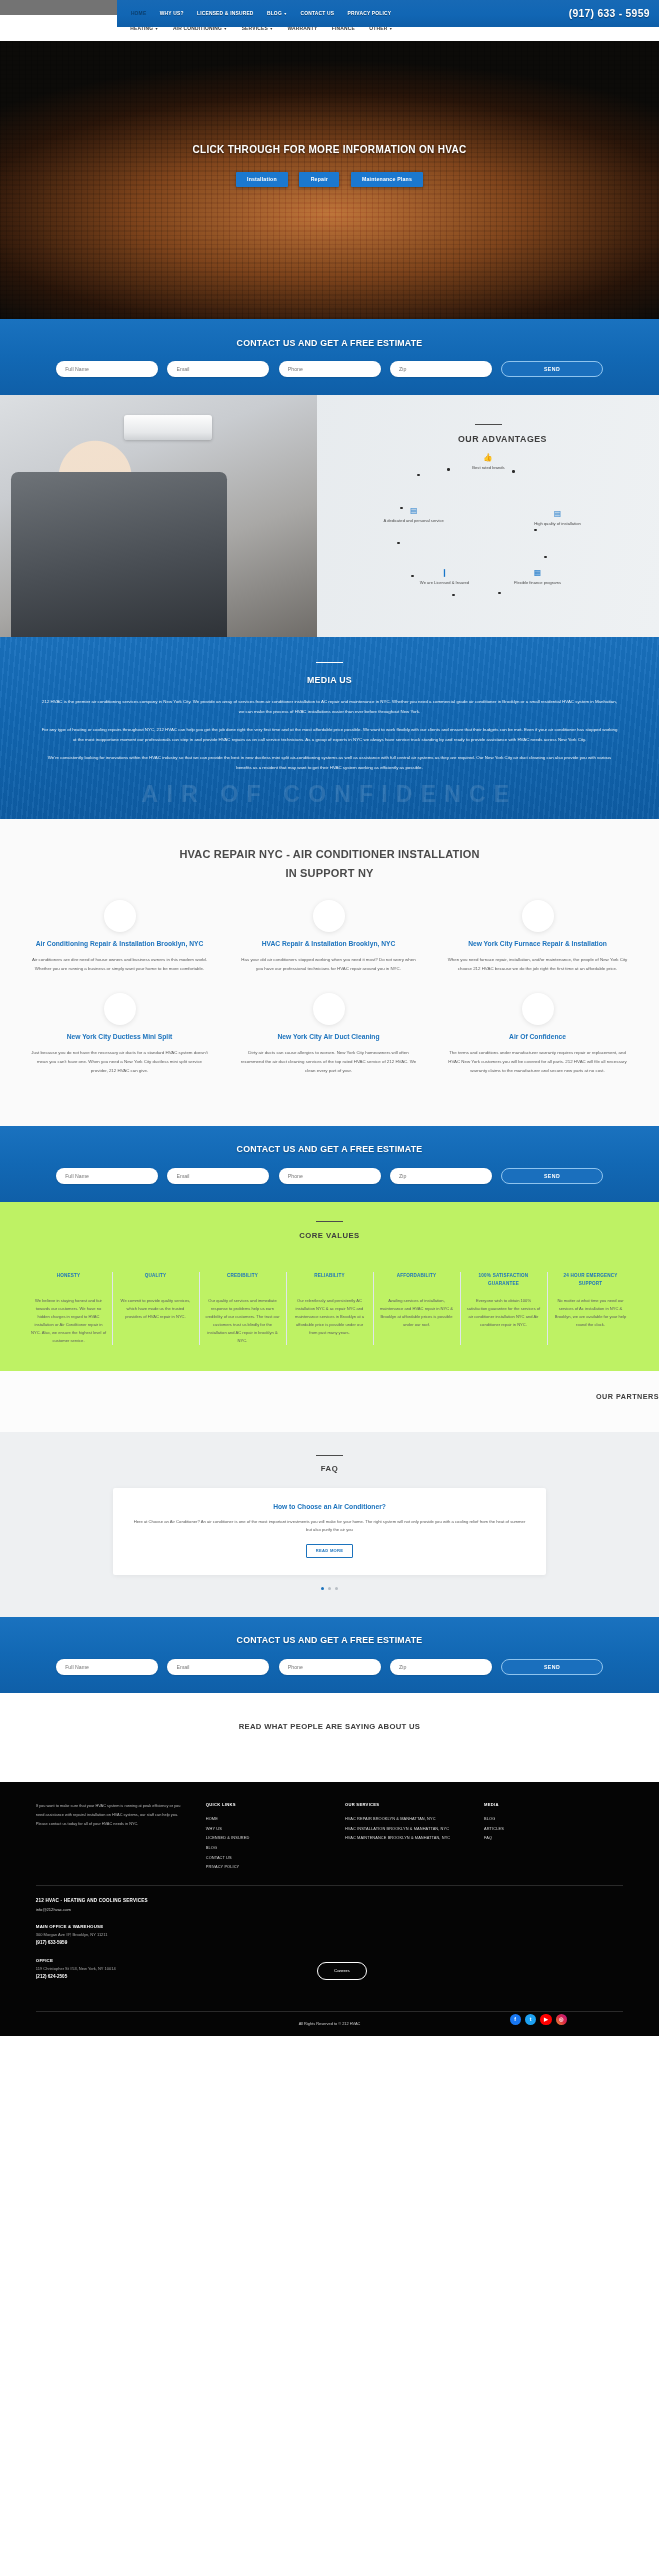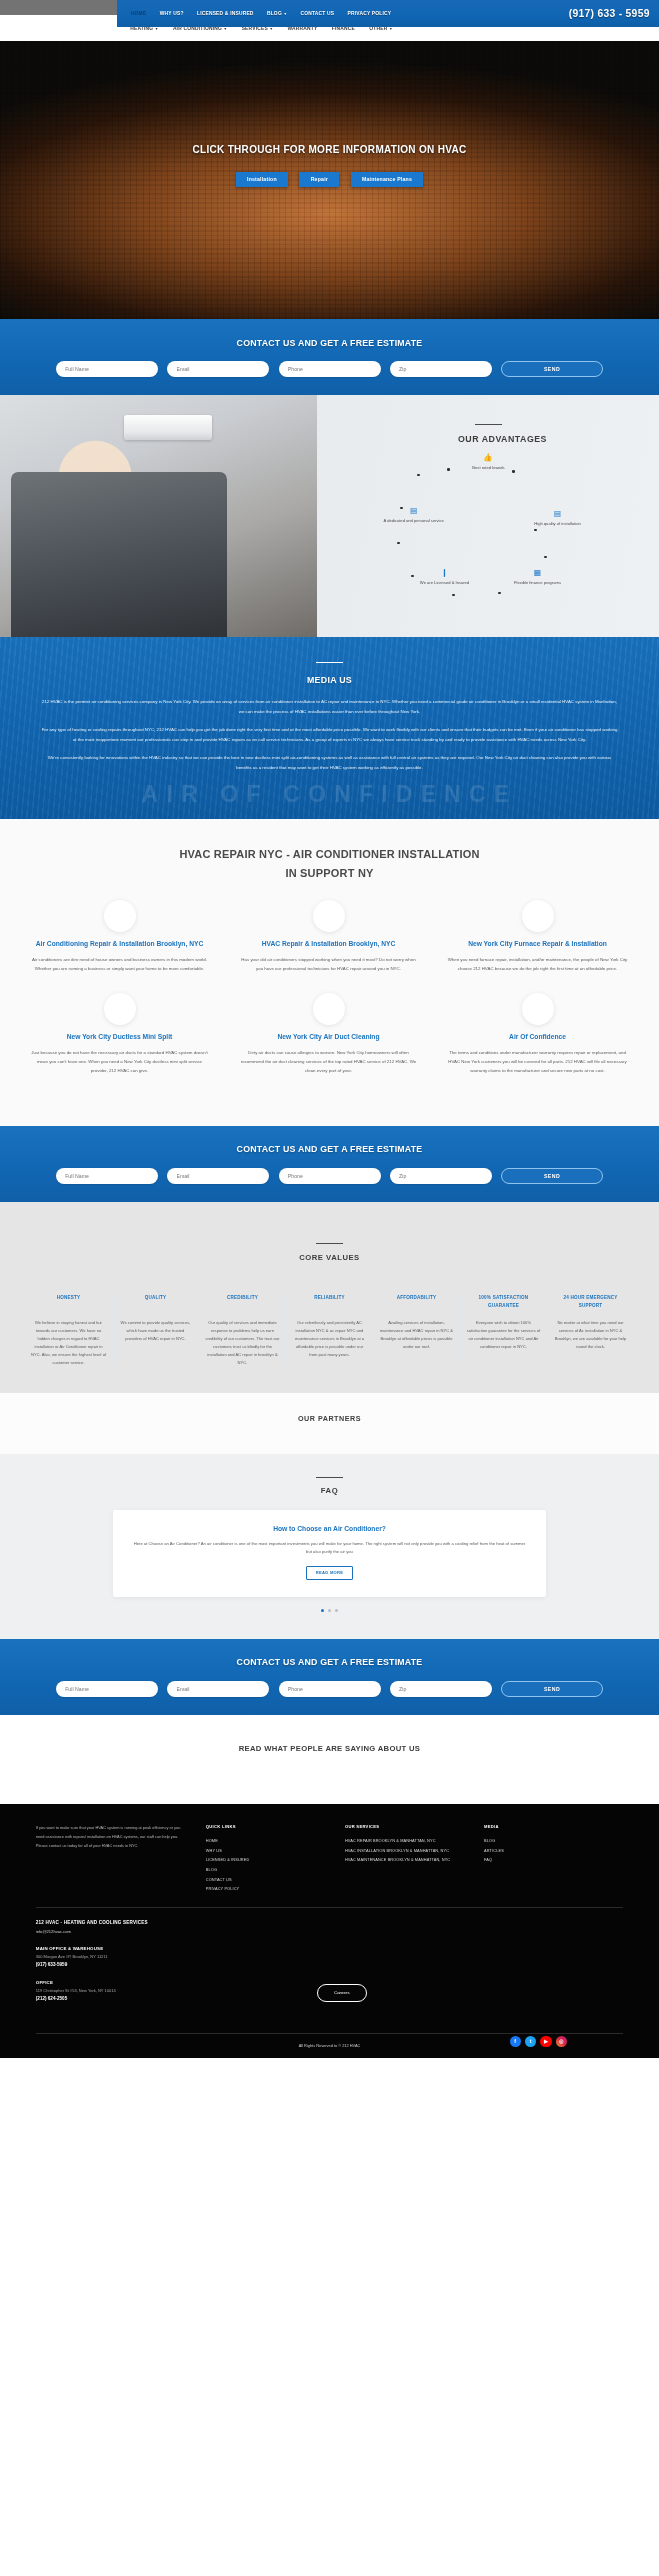--- a/index.html
+++ b/index.html
@@ -151,39 +151,39 @@
   .svc-card { width:209px; padding:0 13.4px 19.6px; text-align:center; }
   .svc-circle {
     width:32px; height:32px; border-radius:50%; margin:0 auto 7.2px;
     background:#fff; box-shadow:0 1px 5.2px rgba(0,0,0,.10);
   }
   .svc-card h3 {
     color:#1c73bd; font-size:6.7px; font-weight:bold; line-height:1.45; margin-bottom:6.2px;
   }
   .svc-card p { color:#5a5a5a; font-size:4.4px; line-height:2.05; }
   
-  .corevals { width:659px; background:#e5e5e5; padding:41px 0 26px; }
+  .corevals { width:659px; background:#bef264; padding:19px 0 26px; }
   .cv-rule { width:27px; height:1.5px; background:#4c4c4c; margin:0 auto 9.3px; }
   .cv-title {
     text-align:center; color:#3d3d3d; font-size:7.7px; font-weight:bold;
     letter-spacing:0.5px; margin-bottom:32px;
   }
   .cv-grid { display:flex; width:608px; margin:0 auto; }
   .cv-col {
     flex:1; padding:0 5.2px; text-align:center; border-left:0.5px solid #e1e6ea;
     position:relative;
   }
   .cv-col:first-child { border-left:none; }
   .cv-col h4 {
     color:#1c73bd; font-size:4.6px; font-weight:bold; letter-spacing:0.2px;
     line-height:1.55; margin-bottom:7.2px; min-height:17.5px;
   }
   .cv-col p { color:#5c5c5c; font-size:4.1px; line-height:1.95; }
   
-  .partners { width:659px; background:#fcfcfc; padding:20.6px 0 31px; text-align:center; }
+  .partners { width:659px; background:#fcfcfc; padding:20.6px 0 31px; text-align:right; }
   .partners h2 {
     color:#3d3d3d; font-size:7.2px; font-weight:bold; letter-spacing:0.5px;
   }
   
   .faq { width:659px; background:#eef0f2; padding:23px 0 27px; }
   .faq-rule { width:27px; height:1.5px; background:#4c4c4c; margin:0 auto 8.2px; }
   .faq h2 {
     text-align:center; color:#3d3d3d; font-size:7.7px; font-weight:bold;
     letter-spacing:0.5px; margin-bottom:14.4px;
   }

